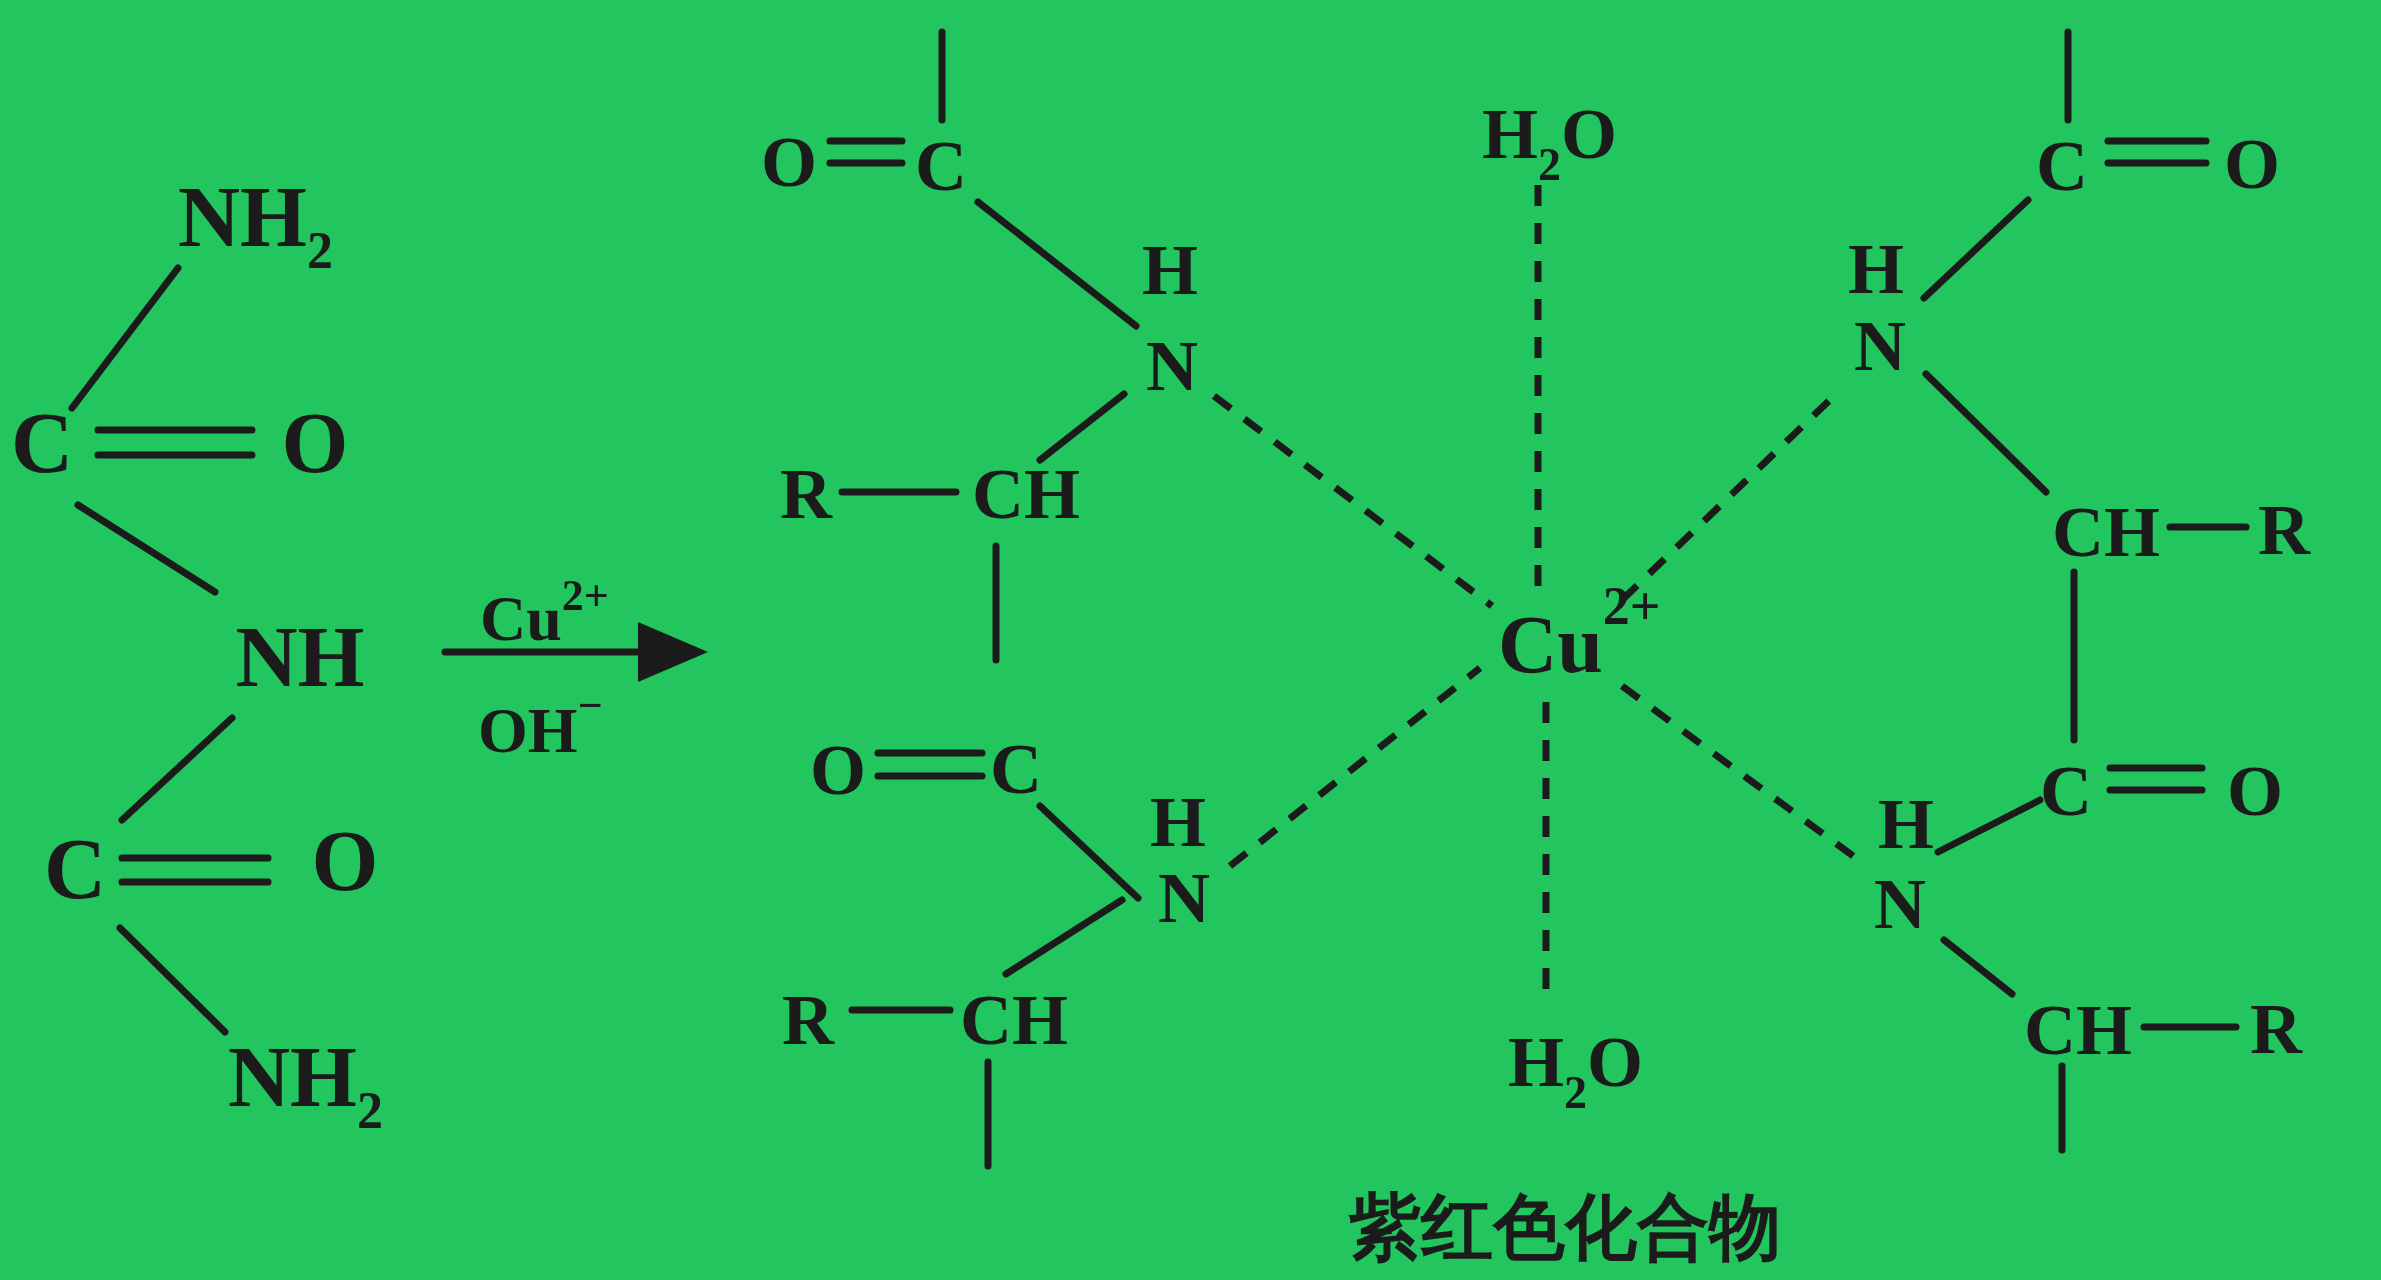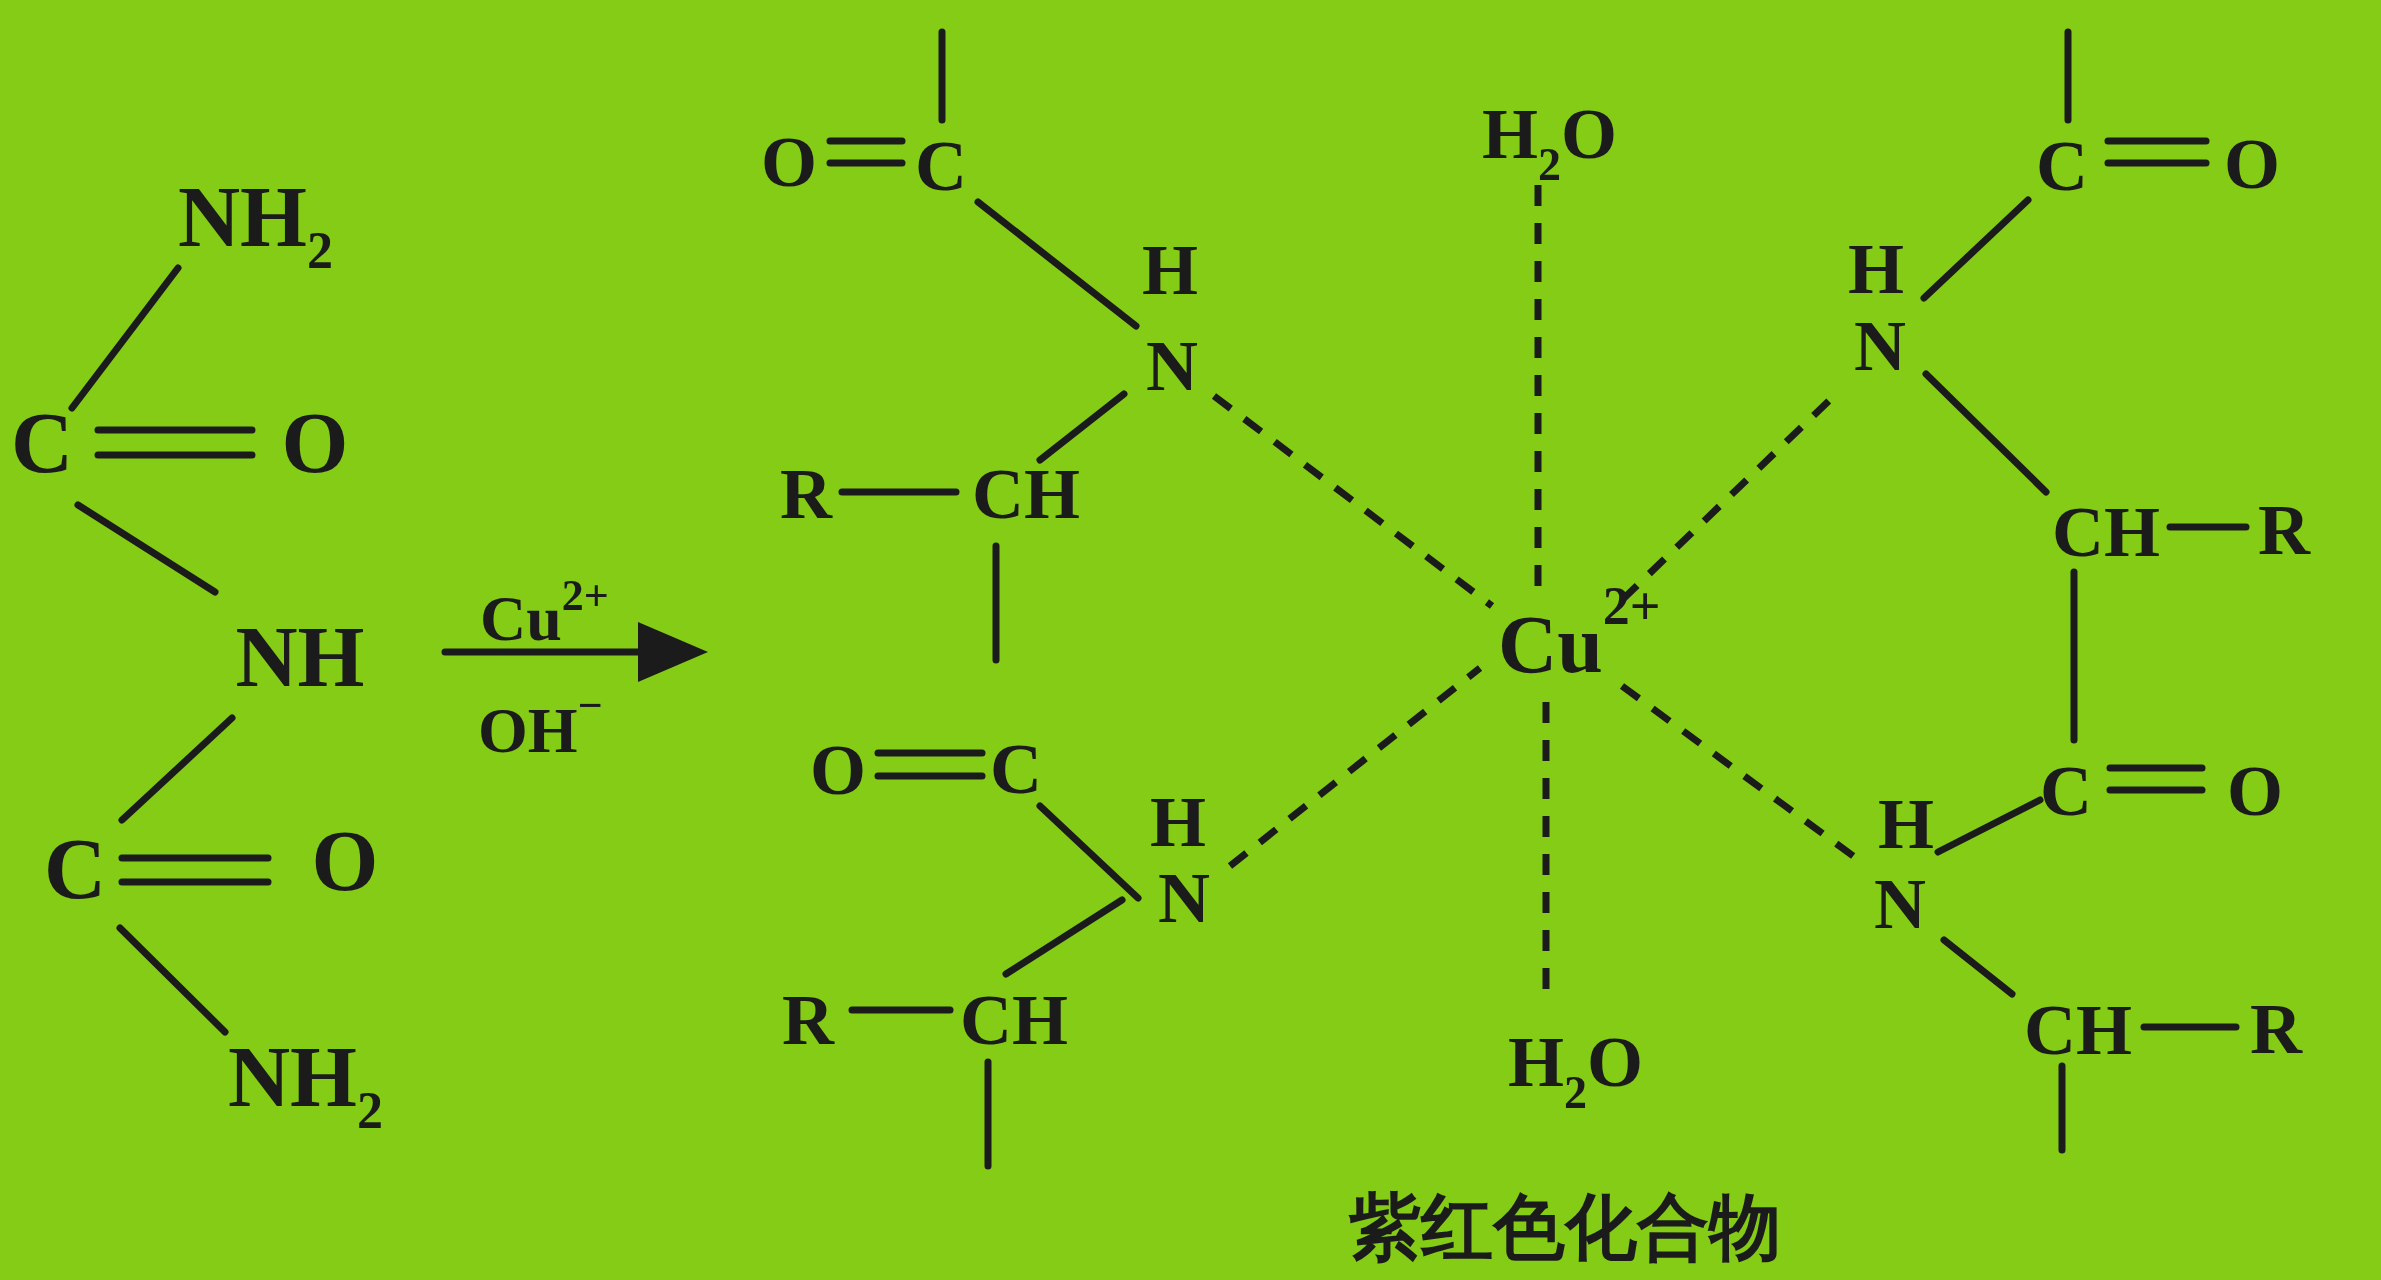--- a/index.html
+++ b/index.html
@@ -4,21 +4,21 @@
 <style>
   html, body {
     margin: 0;
     padding: 0;
     background: #ffffff;
   }
   .page {
     width: 100%;
     max-width: 2381px;
     margin: 0 auto;
-    background: #84cc16;
+    background: #22c55e;
   }
   svg { display: block; width: 100%; height: auto; }
 
   .bond {
     stroke: #1b1b1b;
     stroke-width: 7;
     stroke-linecap: round;
     fill: none;
   }
   .dashed {

